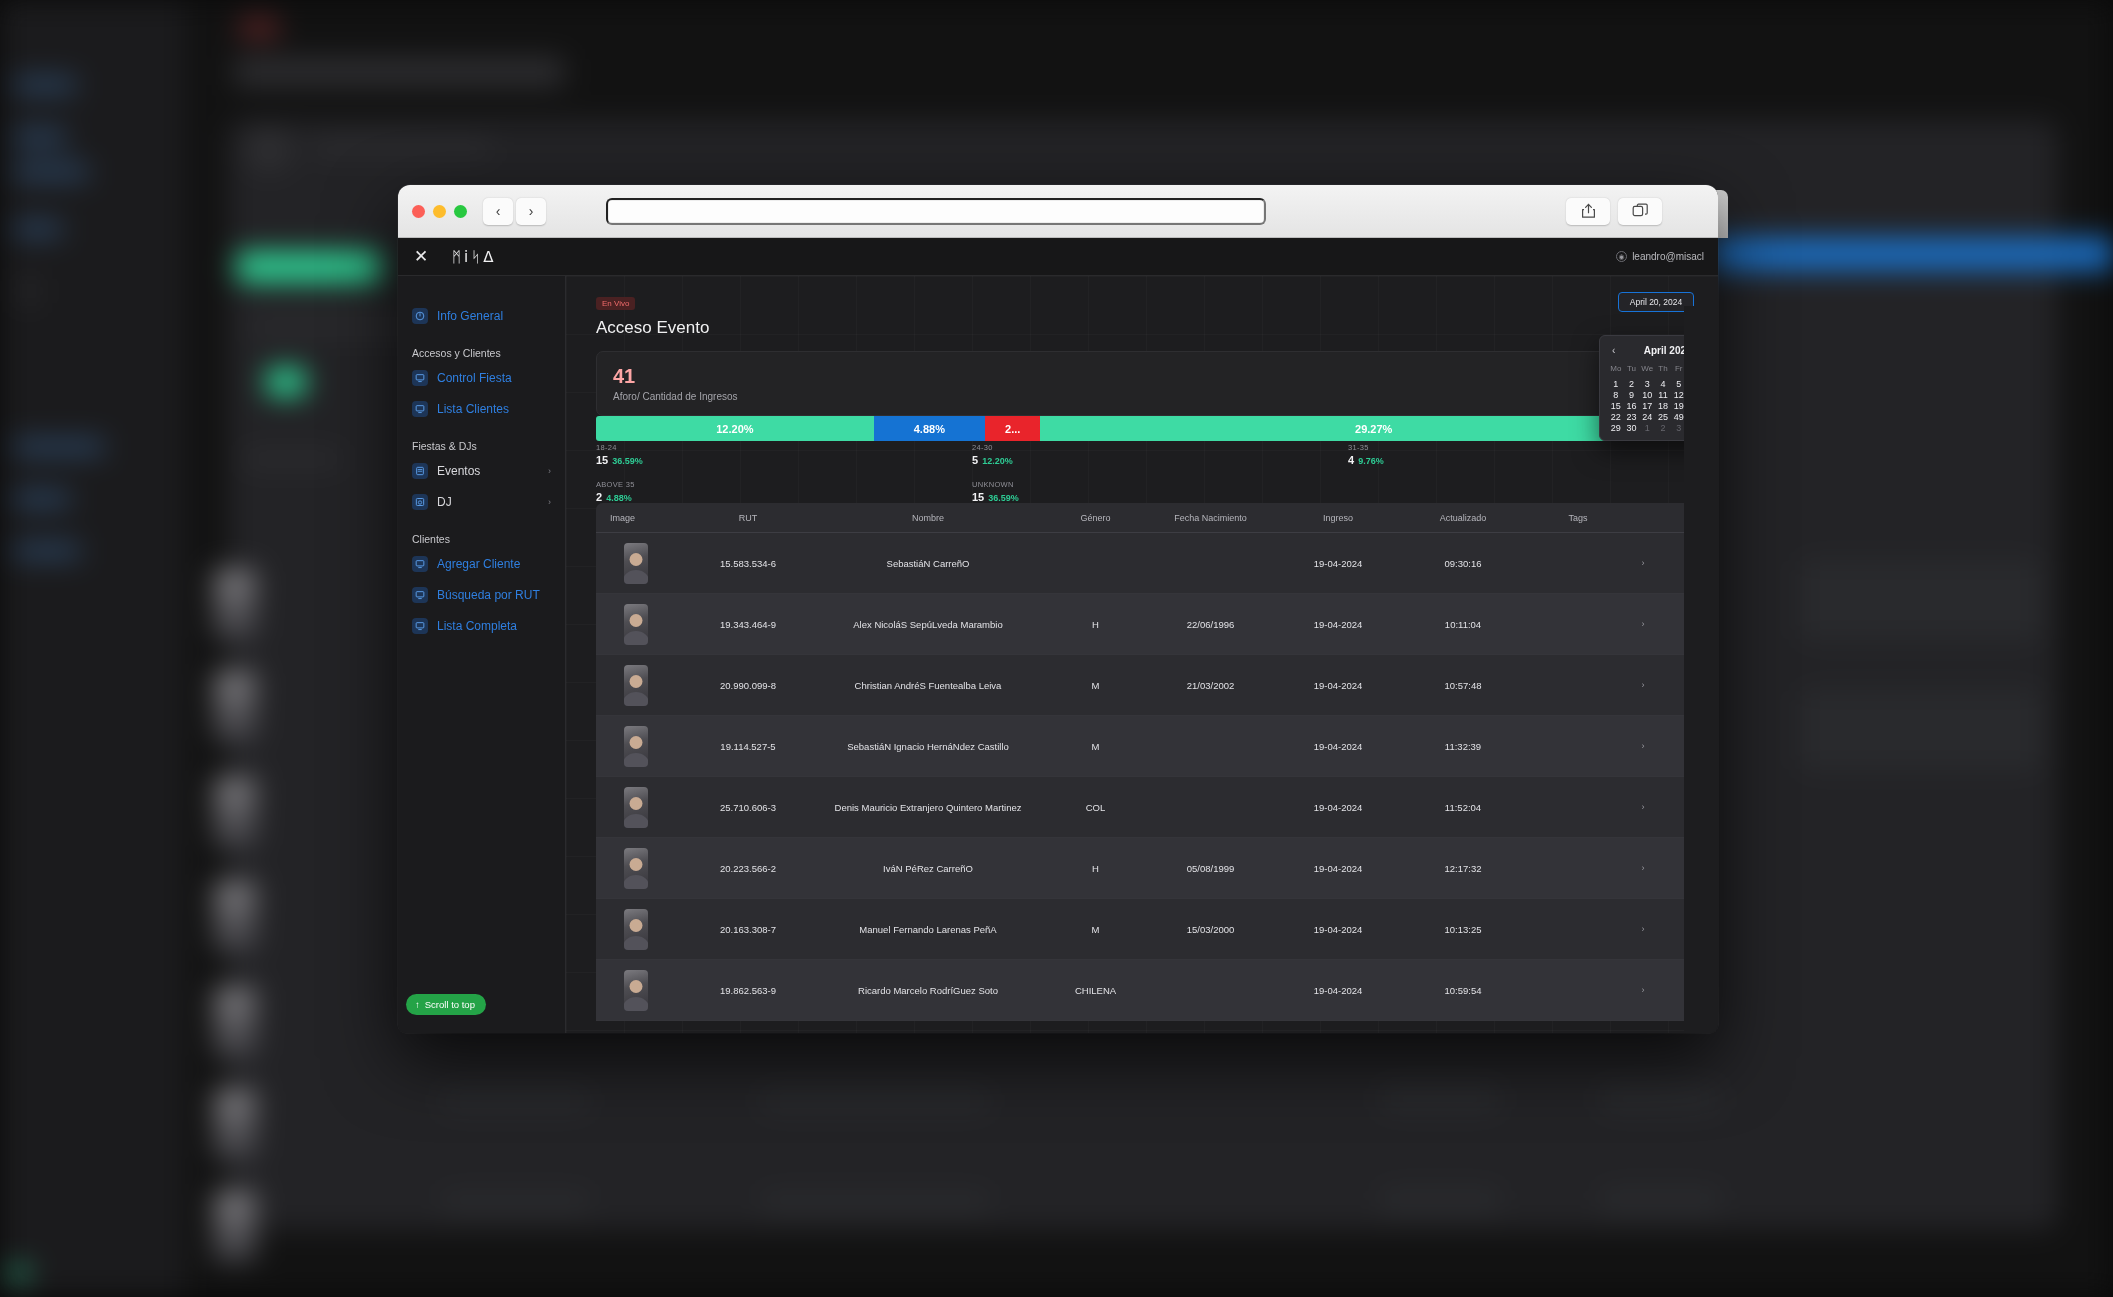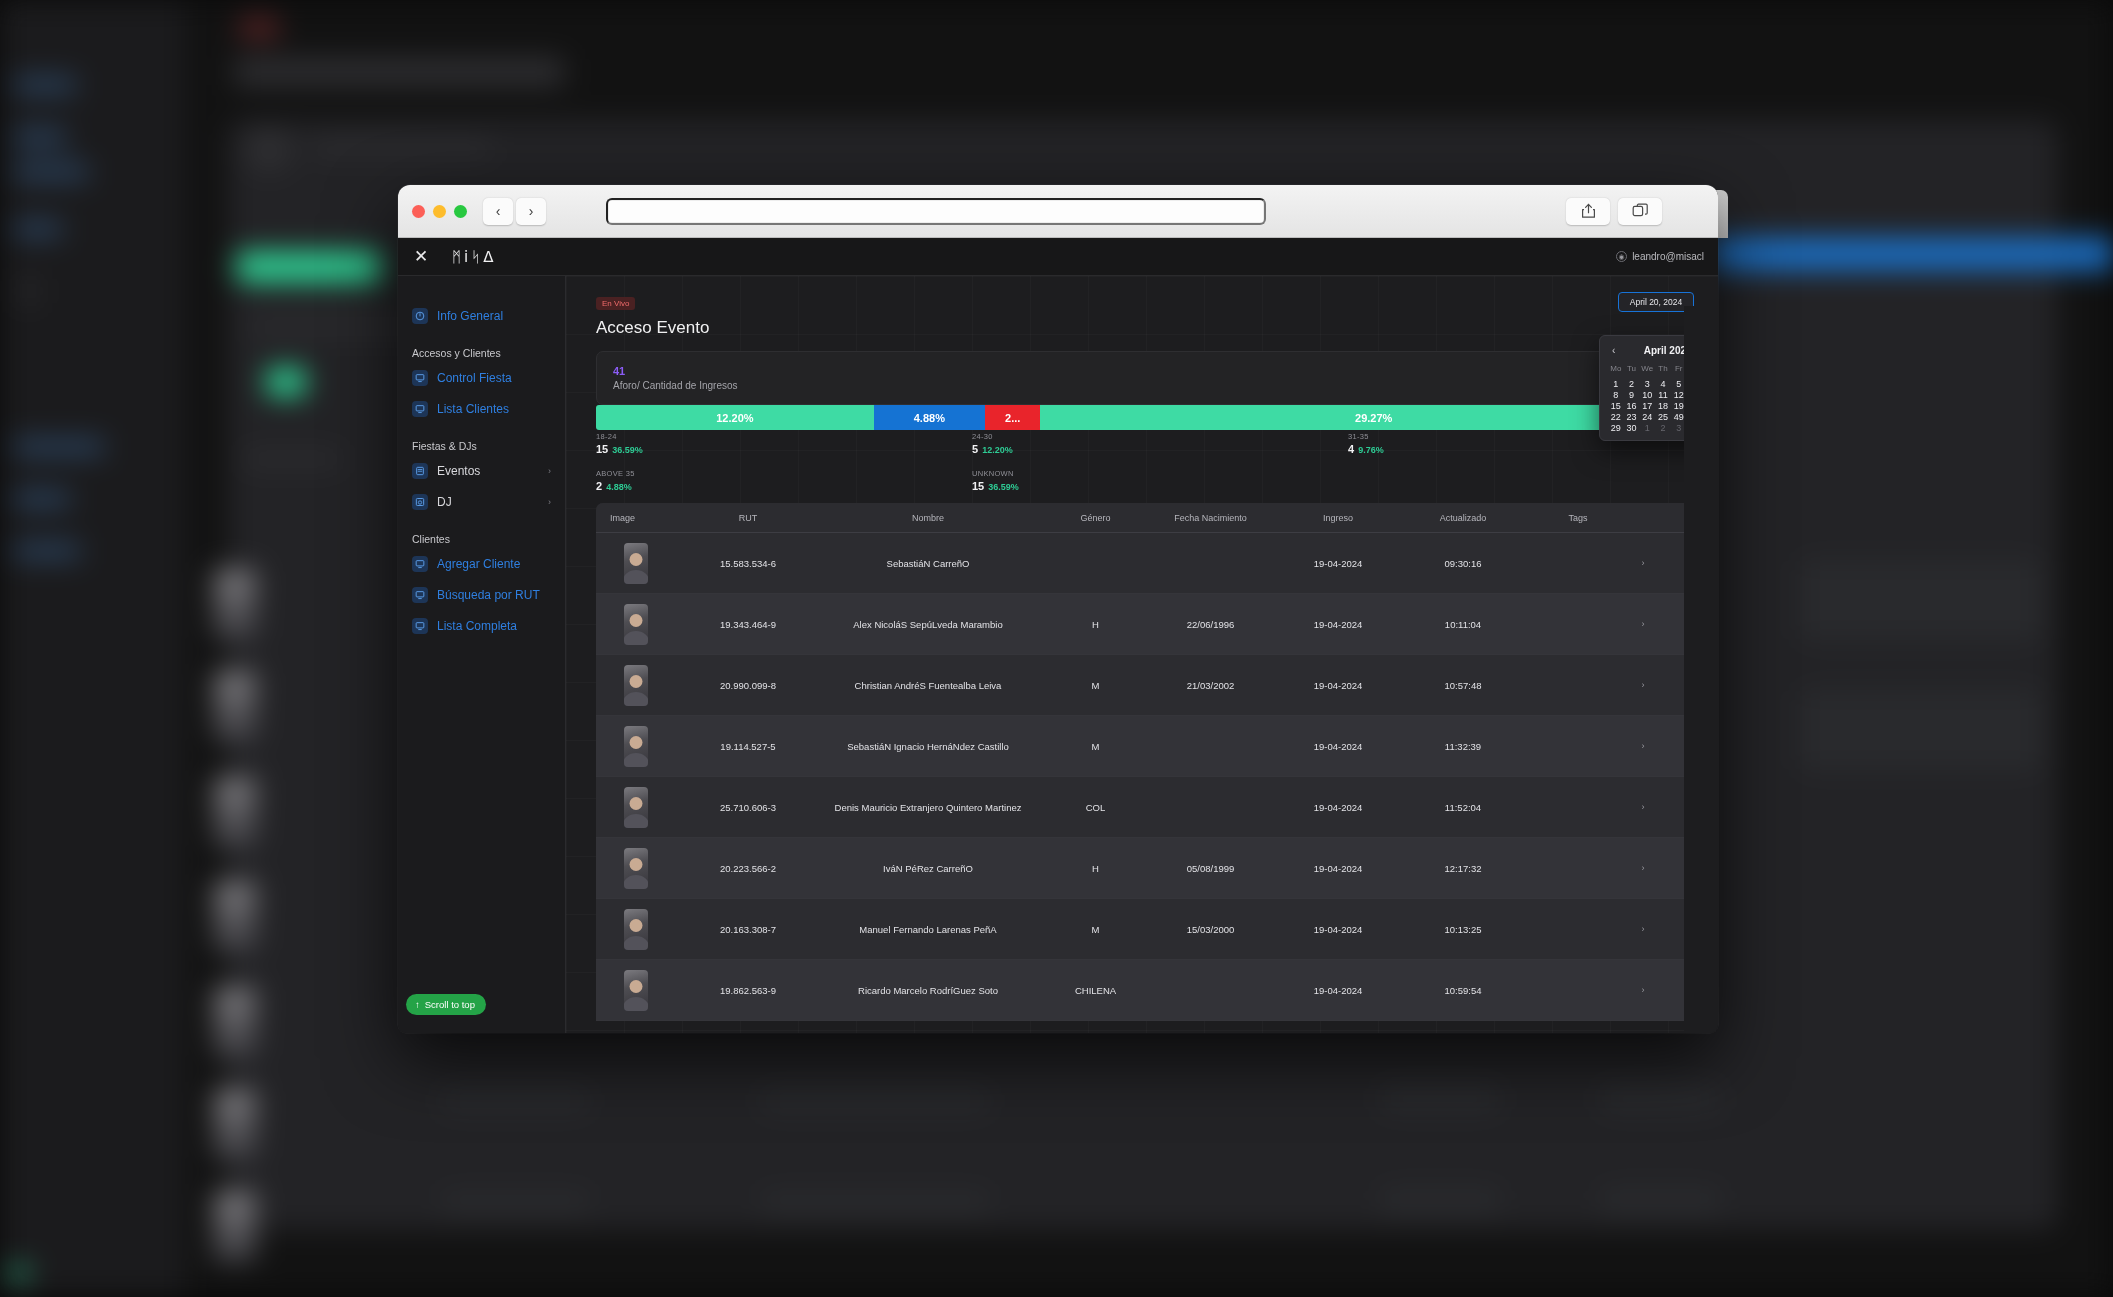--- a/index.html
+++ b/index.html
@@ -160,21 +160,21 @@
   #live-badge {
     display: inline-block; background: #4a2122; color: #ef6b6b;
     font-size: 8px; padding: 2px 6px; border-radius: 3px; margin-bottom: 8px;
   }
   #page-title { color: #f0f0f1; font-size: 17px; margin-bottom: 13px; }
 
   .card {
     background: #232325; border: .5px solid #2e2e31; border-radius: 7px;
     padding: 13px 16px;
   }
-  #stat-count { color: #8b5cf6; font-size: 11px; font-weight: bold; }
+  #stat-count { color: #fca5a5; font-size: 20px; font-weight: bold; }
   #stat-label { color: #a4a4aa; font-size: 10px; margin-top: 3px; }
 
   .sec-title { color: #dcdce0; font-size: 10.5px; margin: 15px 0 7px; }
 
   #gender-bar {
     display: flex; height: 25px; border-radius: 3px; overflow: hidden;
     width: 1128px;
   }
   #gender-bar > div {
     display: flex; align-items: center; justify-content: center;

